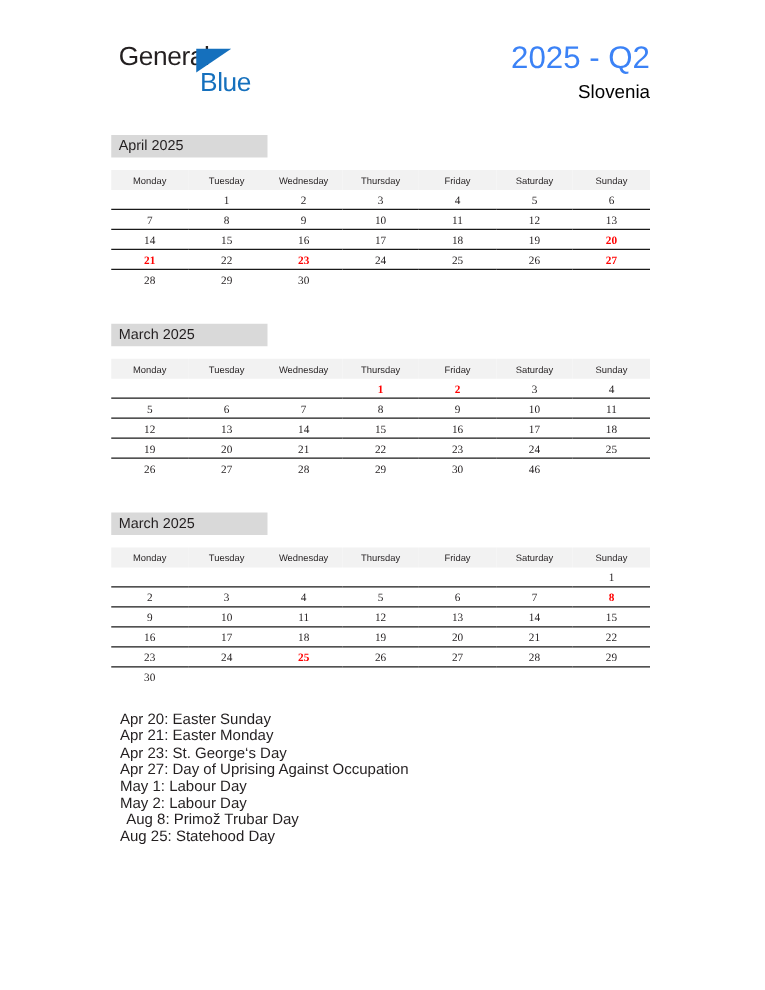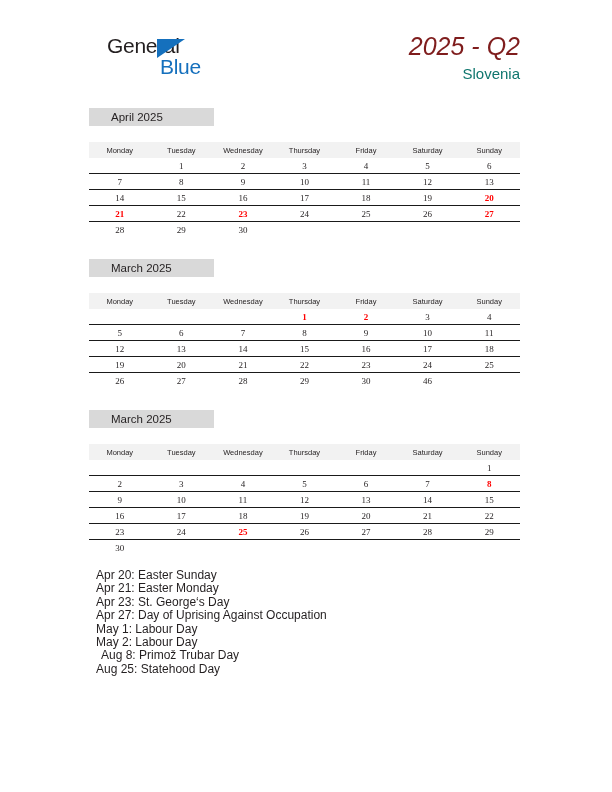--- a/index.html
+++ b/index.html
@@ -25,21 +25,21 @@
   }
   .logo {
     position: absolute;
     left: 95px;
     top: 34px;
     width: 180px;
     height: 50px;
   }
   .logo-general {
     position: absolute;
-    left: 12px; top: 0;
+    left: 0; top: 0;
     font-size: 21px;
     letter-spacing: -0.3px;
     color: #231f20;
     font-family: "Liberation Sans", sans-serif;
   }
   .logo-tri {
     position: absolute;
     left: 62px;
     top: 5px;
     width: 0; height: 0;
@@ -56,55 +56,54 @@
     font-family: "Liberation Sans", sans-serif;
   }
   .title-block {
     position: absolute;
     right: 92px;
     top: 32px;
     text-align: right;
   }
   .title-main {
     font-size: 25px;
-    color: #7f1d1d;
+    color: #3b82f6;
     line-height: 28px;
     white-space: nowrap;
-    font-style: italic;
   }
   .title-sub {
     font-size: 15px;
-    color: #0f766e;
+    color: #000000;
     line-height: 20px;
     margin-top: 4px;
     white-space: nowrap;
   }
 
   
   .month {
     position: absolute;
     left: 89px;
     width: 431px;
   }
   .month-banner {
     width: 125px;
     height: 18px;
     background: #d9d9d9;
     line-height: 18px;
   }
   .month-banner span {
     display: block;
-    padding-left: 22px;
+    padding-left: 6px;
     font-size: 11.5px;
     color: #231f20;
   }
   table.cal {
     border-collapse: collapse;
     width: 431px;
-    margin-top: 16px;
+    margin-top: 10px;
     table-layout: fixed;
   }
   table.cal th {
     background: #f2f2f2;
     font-size: 7.5px;
     font-weight: normal;
     color: #231f20;
     height: 16px;
     text-align: center;
     padding: 0;

